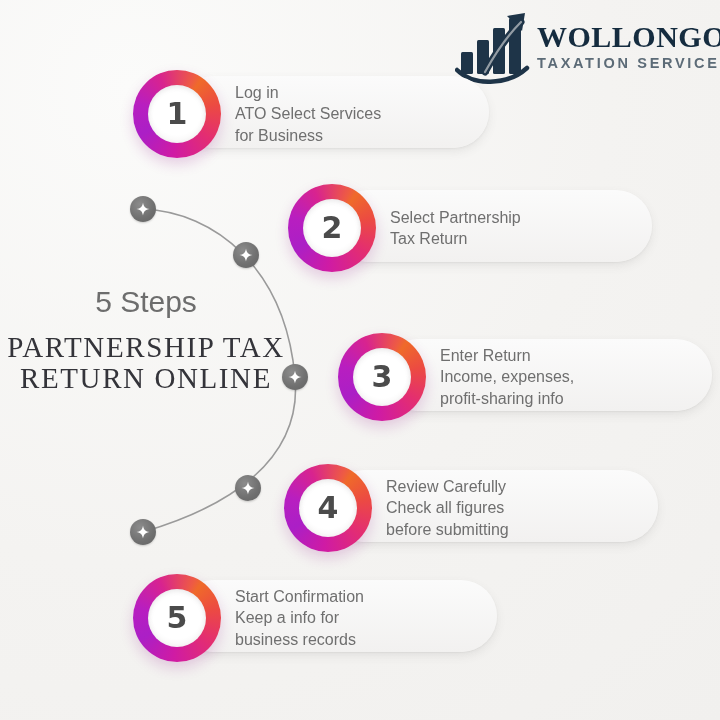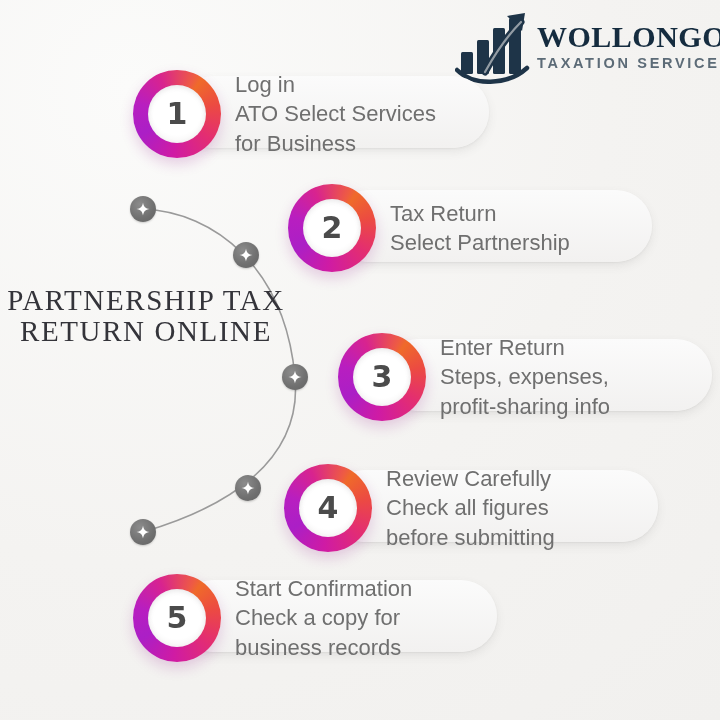--- a/index.html
+++ b/index.html
@@ -80,21 +80,21 @@
   }
   #heading-line1, #heading-line2 {
     font-family: "Liberation Serif", serif;
     font-weight: 400;
     font-size: 29px;
     letter-spacing: 1.6px;
     color: #34343a;
     line-height: 1.08;
     white-space: nowrap;
   }
-  #heading-line1 { }
+  #heading-line1 { margin-top: 12px; }
 
   
   #arc-layer {
     position: absolute;
     left: 0;
     top: 0;
     width: 720px;
     height: 720px;
     pointer-events: none;
   }
@@ -165,21 +165,21 @@
     font-weight: 700;
     font-size: 30px;
     color: #4b4b4b;
     line-height: 1;
   }
   .step-text {
     position: relative;
     z-index: 3;
     margin-left: 14px;
     font-family: "Liberation Sans", sans-serif;
-    font-size: 22px;
+    font-size: 16px;
     line-height: 1.33;
     color: #6f6f6f;
     white-space: nowrap;
   }
   .step-text div { white-space: nowrap; }
 </style>
 </head>
 <body>
 
 <div id="infographic">
@@ -239,20 +239,21 @@
       <path d="M2 60 C 18 76, 52 76, 72 58" stroke="#1e3448" stroke-width="4.5" fill="none" stroke-linecap="round"></path>
       <path d="M30 62 C 40 44, 52 26, 66 12" stroke="#f4f3f1" stroke-width="2.2" fill="none" stroke-linecap="round" opacity="0.55"></path>
     </svg>
     <div id="logo-text">
       <div id="logo-name">WOLLONGONG</div>
       <div id="logo-tagline">TAXATION SERVICES</div>
     </div>
   </div>
 
   <div id="heading">
+    <div id="heading-eyebrow">5 Steps</div>
     <div id="heading-line1">PARTNERSHIP TAX</div>
     <div id="heading-line2">RETURN ONLINE</div>
   </div>
 
   <div id="steps-container">
       <div class="step" style="left: 133px; top: 70px;">
         <div class="step-pill" style="width: 312px;"></div>
         <div class="step-ring">
           <span class="step-num">1</span>
         </div>
@@ -261,32 +262,32 @@
           <div>ATO Select Services</div>
           <div>for Business</div>
         </div>
       </div>
       <div class="step" style="left: 288px; top: 184px;">
         <div class="step-pill" style="width: 320px;"></div>
         <div class="step-ring">
           <span class="step-num">2</span>
         </div>
         <div class="step-text">
+          <div>Select Partnership</div>
           <div>Tax Return</div>
-          <div>Select Partnership</div>
         </div>
       </div>
       <div class="step" style="left: 338px; top: 333px;">
         <div class="step-pill" style="width: 330px;"></div>
         <div class="step-ring">
           <span class="step-num">3</span>
         </div>
         <div class="step-text">
           <div>Enter Return</div>
-          <div>Steps, expenses,</div>
+          <div>Income, expenses,</div>
           <div>profit-sharing info</div>
         </div>
       </div>
       <div class="step" style="left: 284px; top: 464px;">
         <div class="step-pill" style="width: 330px;"></div>
         <div class="step-ring">
           <span class="step-num">4</span>
         </div>
         <div class="step-text">
           <div>Review Carefully</div>
@@ -294,19 +295,19 @@
           <div>before submitting</div>
         </div>
       </div>
       <div class="step" style="left: 133px; top: 574px;">
         <div class="step-pill" style="width: 320px;"></div>
         <div class="step-ring">
           <span class="step-num">5</span>
         </div>
         <div class="step-text">
           <div>Start Confirmation</div>
-          <div>Check a copy for</div>
+          <div>Keep a info for</div>
           <div>business records</div>
         </div>
       </div>
     </div>
 
 </div>
 
 </body></html>

